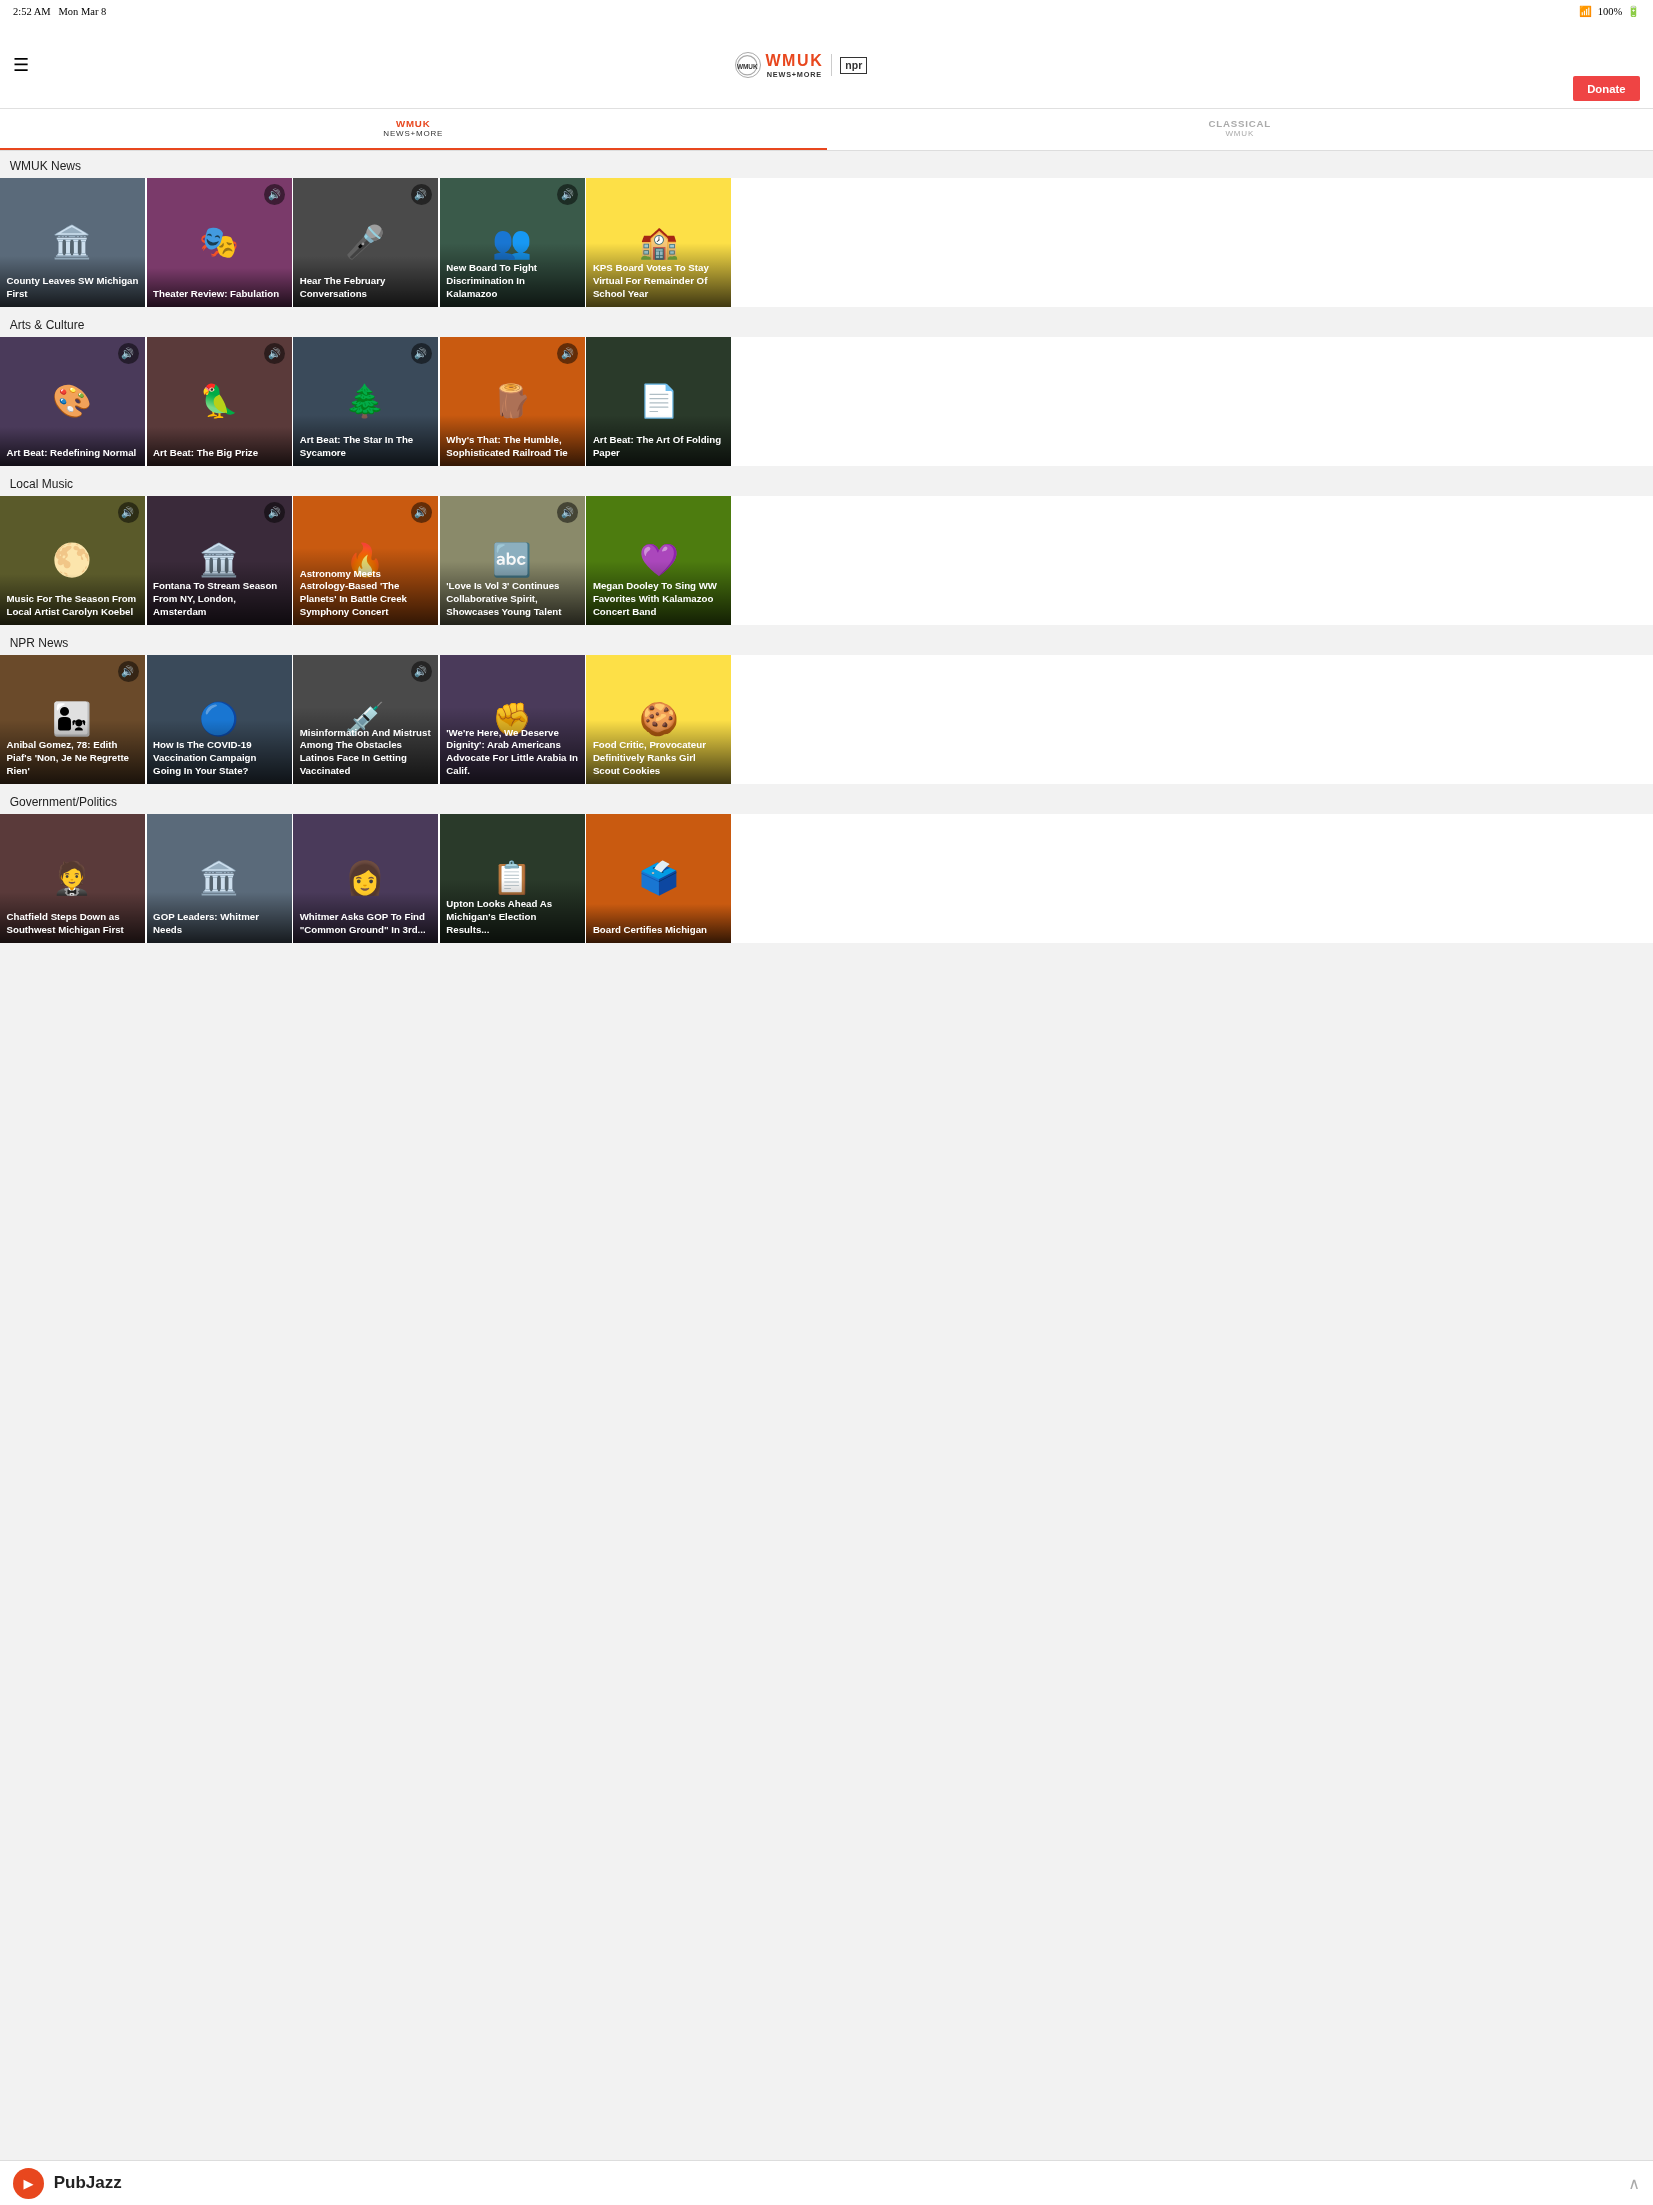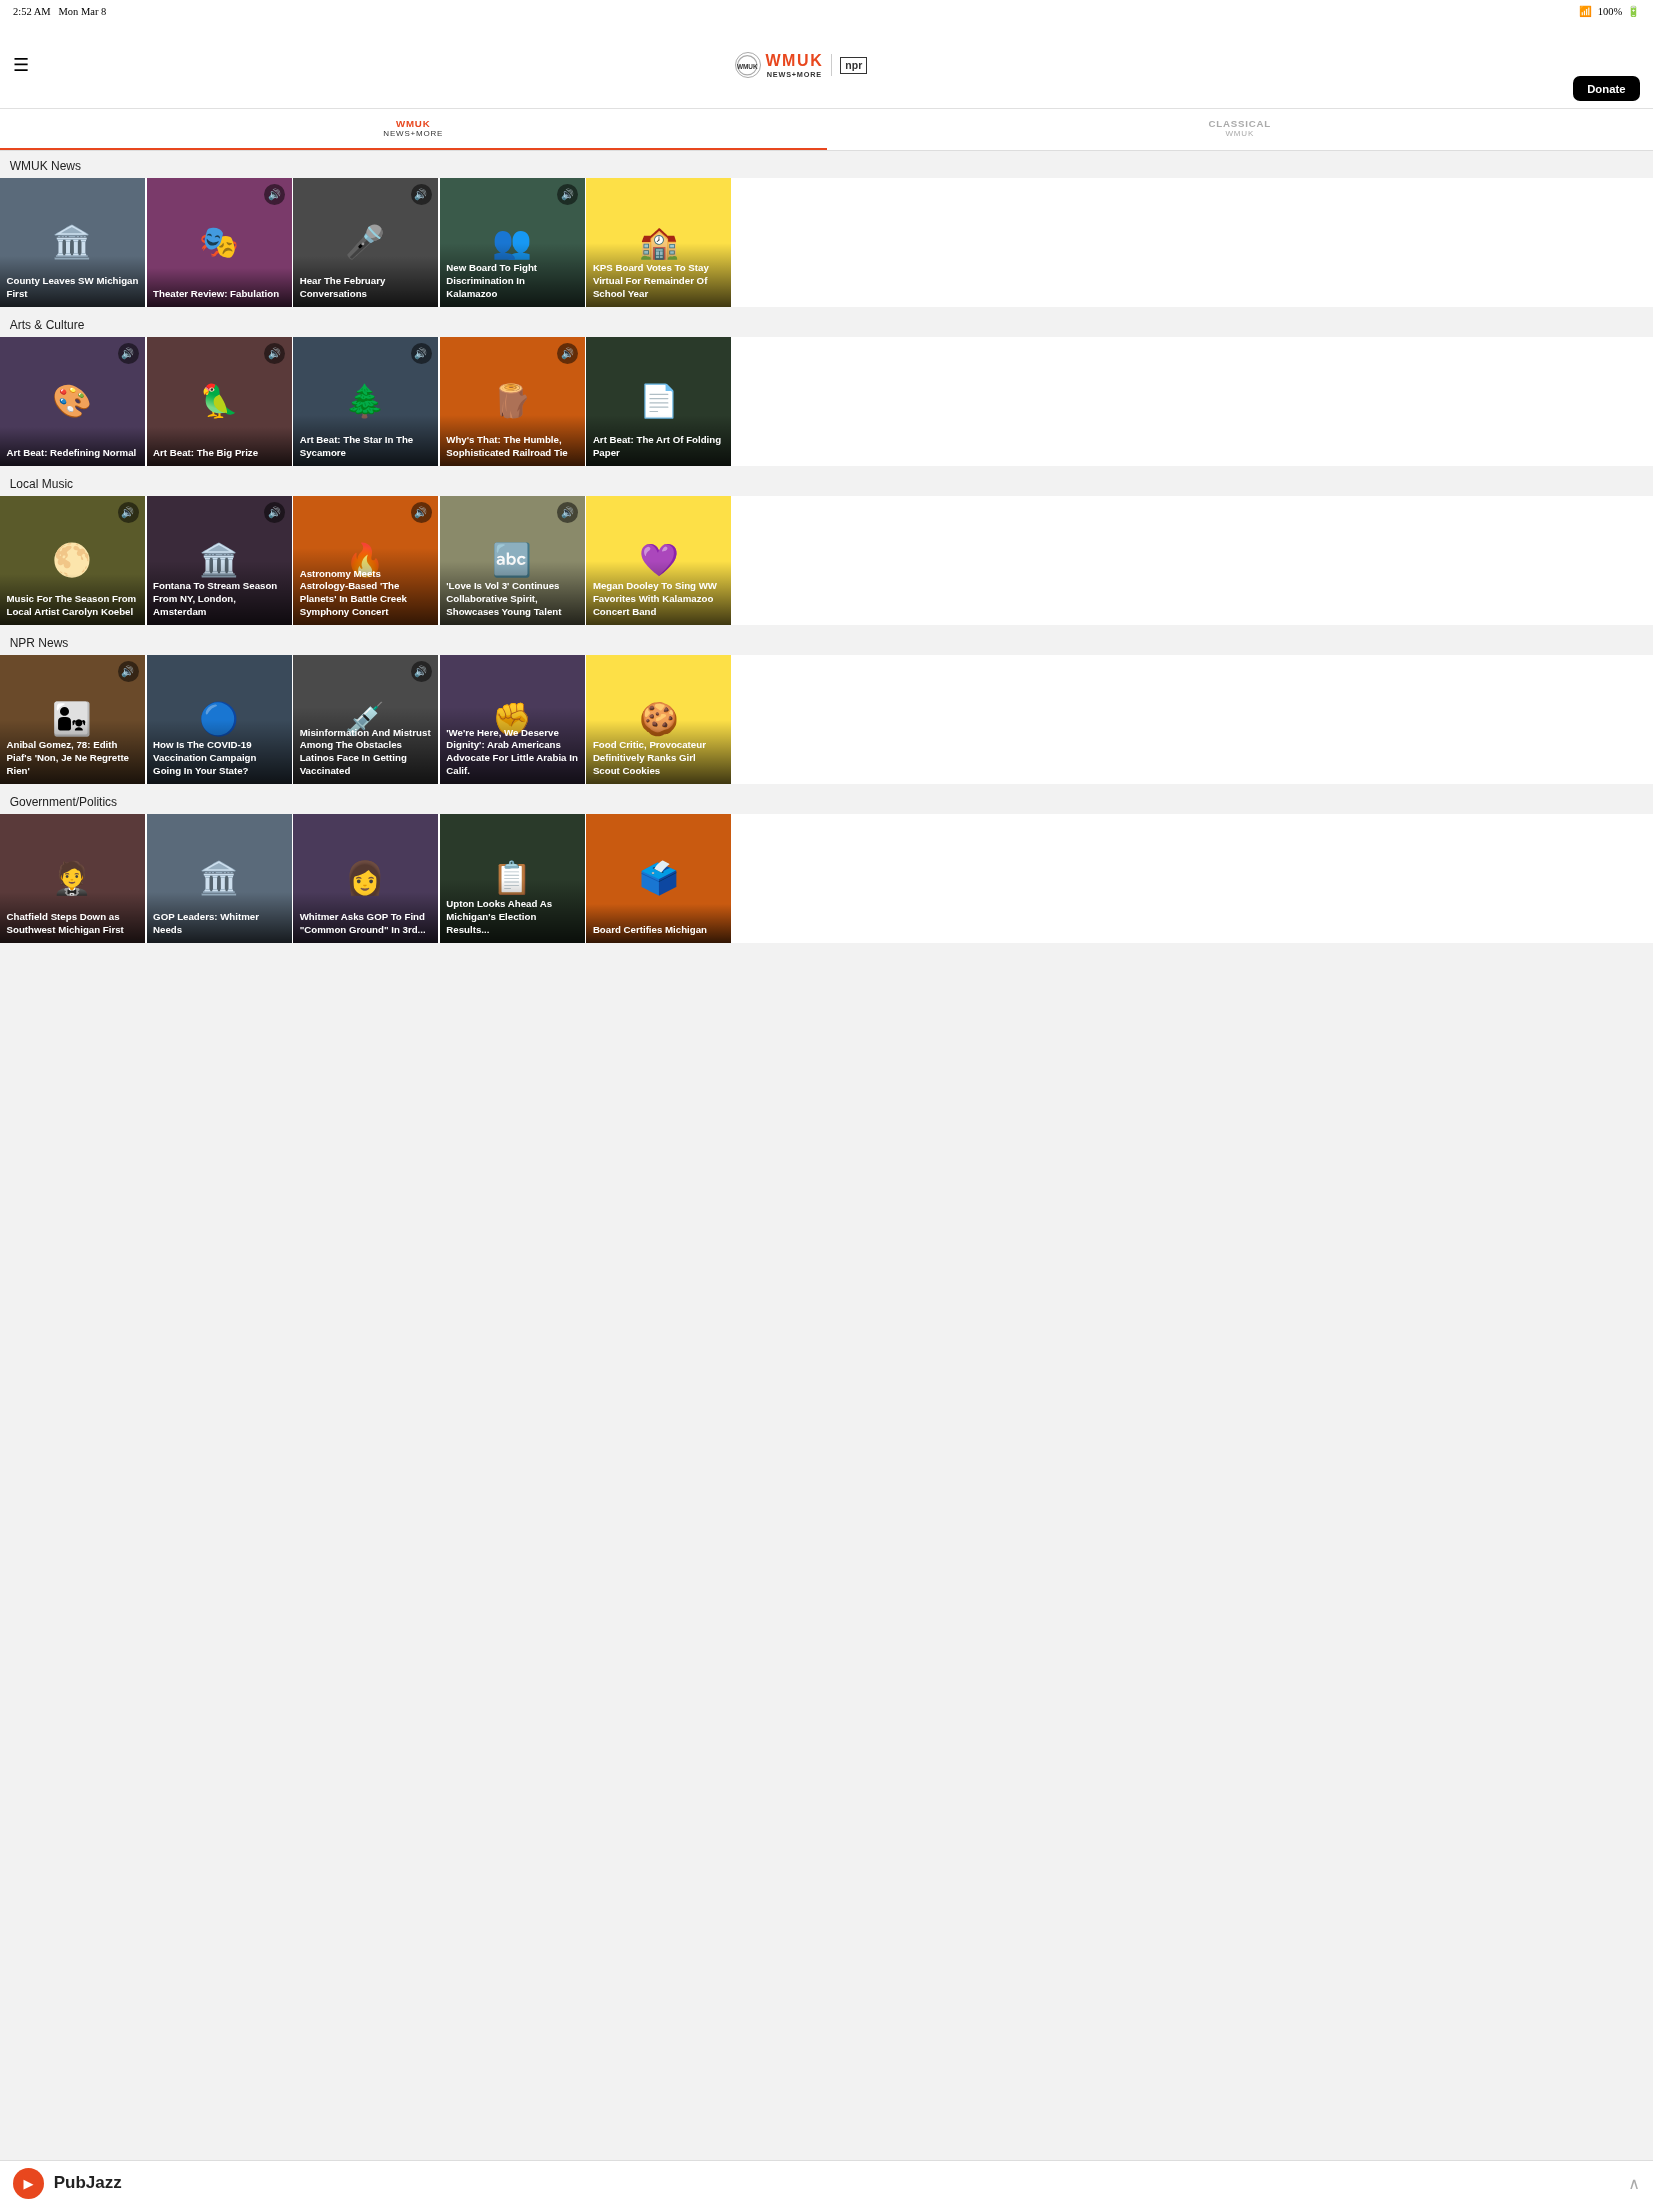--- a/index.html
+++ b/index.html
@@ -27,25 +27,25 @@
       justify-content: space-between;
       padding: 6.5px 13px;
       border-bottom: 0.8px solid #e0e0e0;
     }
     .header-logo { display: flex; align-items: center; gap: 1.6px; }
     .logo-divider { width: 0.8px; height: 22.6px; background: #ccc; margin: 0 6.5px; }
     .logo-npr { border: 1.6px solid #333; padding: 1.6px 4px; font-size: 10.5px; font-weight: 700; color: #333; }
     .logo-circle { width: 26px; height: 26px; border-radius: 50%; border: 1.6px solid #aaa; display: flex; align-items: center; justify-content: center; font-size: 8px; color: #aaa; margin-right: 3.2px; }
     .hamburger { font-size: 18px; cursor: pointer; }
     .donate-btn {
-      background: #000000;
+      background: #ef4444;
       color: #fff;
       border: none;
       padding: 6.5px 14.5px;
-      border-radius: 7px;
+      border-radius: 2px;
       font-size: 11.3px;
       font-weight: 600;
       cursor: pointer;
       margin-top: 47px;
     }
 
     
     .tab-bar {
       display: flex;
       background: #fff;
@@ -134,21 +134,21 @@
     .card-bg-4 { background: #3a5a4a; }
     .card-bg-5 { background: #fde047; }
     .card-bg-6 { background: #4a3a5a; }
     .card-bg-7 { background: #5a3a3a; }
     .card-bg-8 { background: #3a4a5a; }
     .card-bg-9 { background: #c95a10; }
     .card-bg-10 { background: #2a3a2a; }
     .card-bg-11 { background: #5a5a2a; }
     .card-bg-12 { background: #3a2a3a; }
     .card-bg-13 { background: #8a8a6a; }
-    .card-bg-14 { background: #fde047; }
+    .card-bg-14 { background: #4d7c0f; }
     .card-bg-15 { background: #6a4a2a; }
 
     
     .bottom-player {
       position: fixed;
       bottom: 0;
       left: 0;
       right: 0;
       background: #fff;
       border-top: 0.8px solid #ddd;

